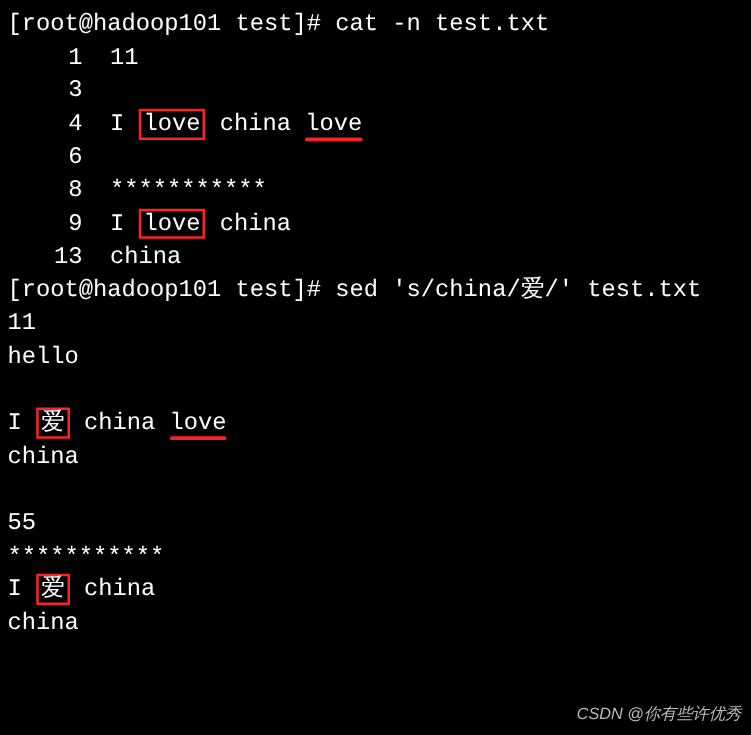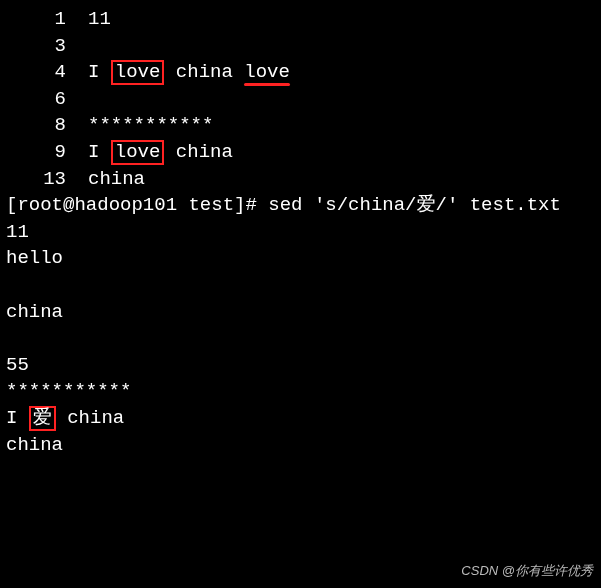--- a/index.html
+++ b/index.html
@@ -57,34 +57,36 @@
     .gap {
       display: inline-block;
       width: 22px;
     }
   </style>
 </head>
 <body>
 
 <div>
 
+<div class="line">[<span>root</span>@<span>hadoop101</span> <span>test</span>]<span>#</span> <span>cat -n test.txt</span></div>
 
 <div class="line"><span class="ln">1</span><span class="gap"></span><span>11</span></div>
 <div class="line"><span class="ln">3</span><span class="gap"></span><span></span></div>
 <div class="line"><span class="ln">4</span><span class="gap"></span><span>I </span><span class="red-box">love</span><span> china </span><span class="red-underline">love</span></div>
 <div class="line"><span class="ln">6</span><span class="gap"></span><span></span></div>
 <div class="line"><span class="ln">8</span><span class="gap"></span><span>***********</span></div>
 <div class="line"><span class="ln">9</span><span class="gap"></span><span>I </span><span class="red-box">love</span><span> china</span></div>
 <div class="line"><span class="ln">13</span><span class="gap"></span><span>china</span></div>
 
 <div class="line">[<span>root</span>@<span>hadoop101</span> <span>test</span>]<span>#</span> <span>sed 's/china/爱/' test.txt</span></div>
 
 <div class="line"><span>11</span></div>
 <div class="line"><span>hello</span></div>
 <div class="line"><span></span>&nbsp;</div>
+<div class="line"><span>I </span><span class="red-box">爱</span><span> china </span><span class="red-underline">love</span></div>
 <div class="line"><span>china</span></div>
 <div class="line"><span></span>&nbsp;</div>
 <div class="line"><span>55</span></div>
 <div class="line"><span>***********</span></div>
 <div class="line"><span>I </span><span class="red-box">爱</span><span> china</span></div>
 <div class="line"><span>china</span></div>
 
 </div>
 
 <div class="watermark">CSDN @你有些许优秀</div>

